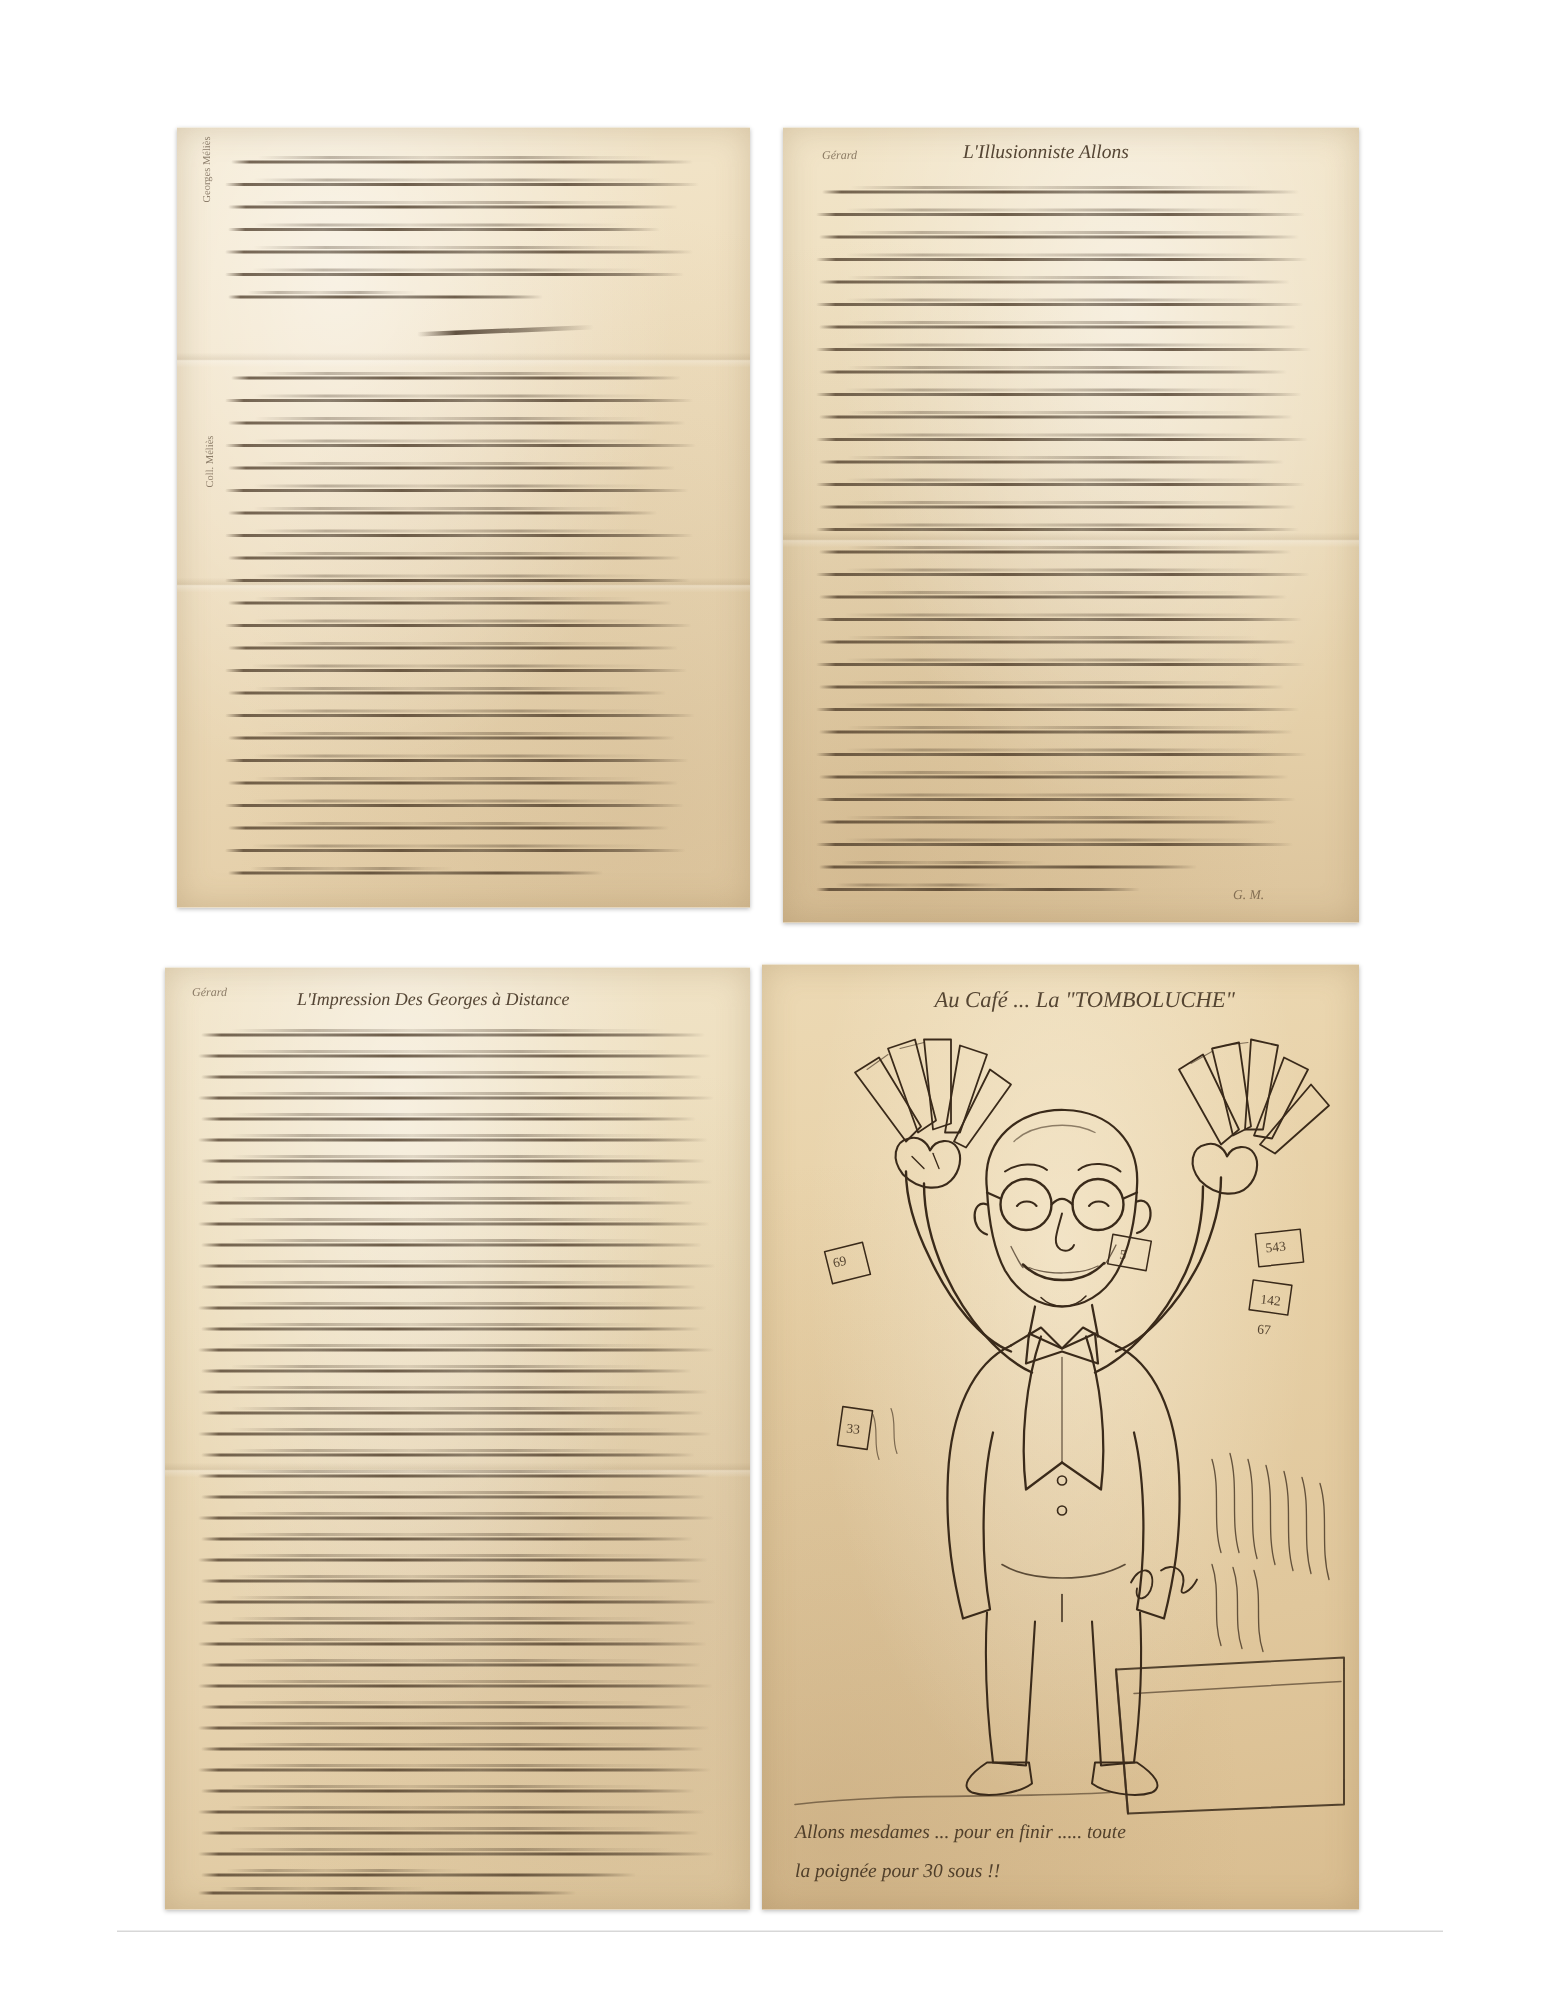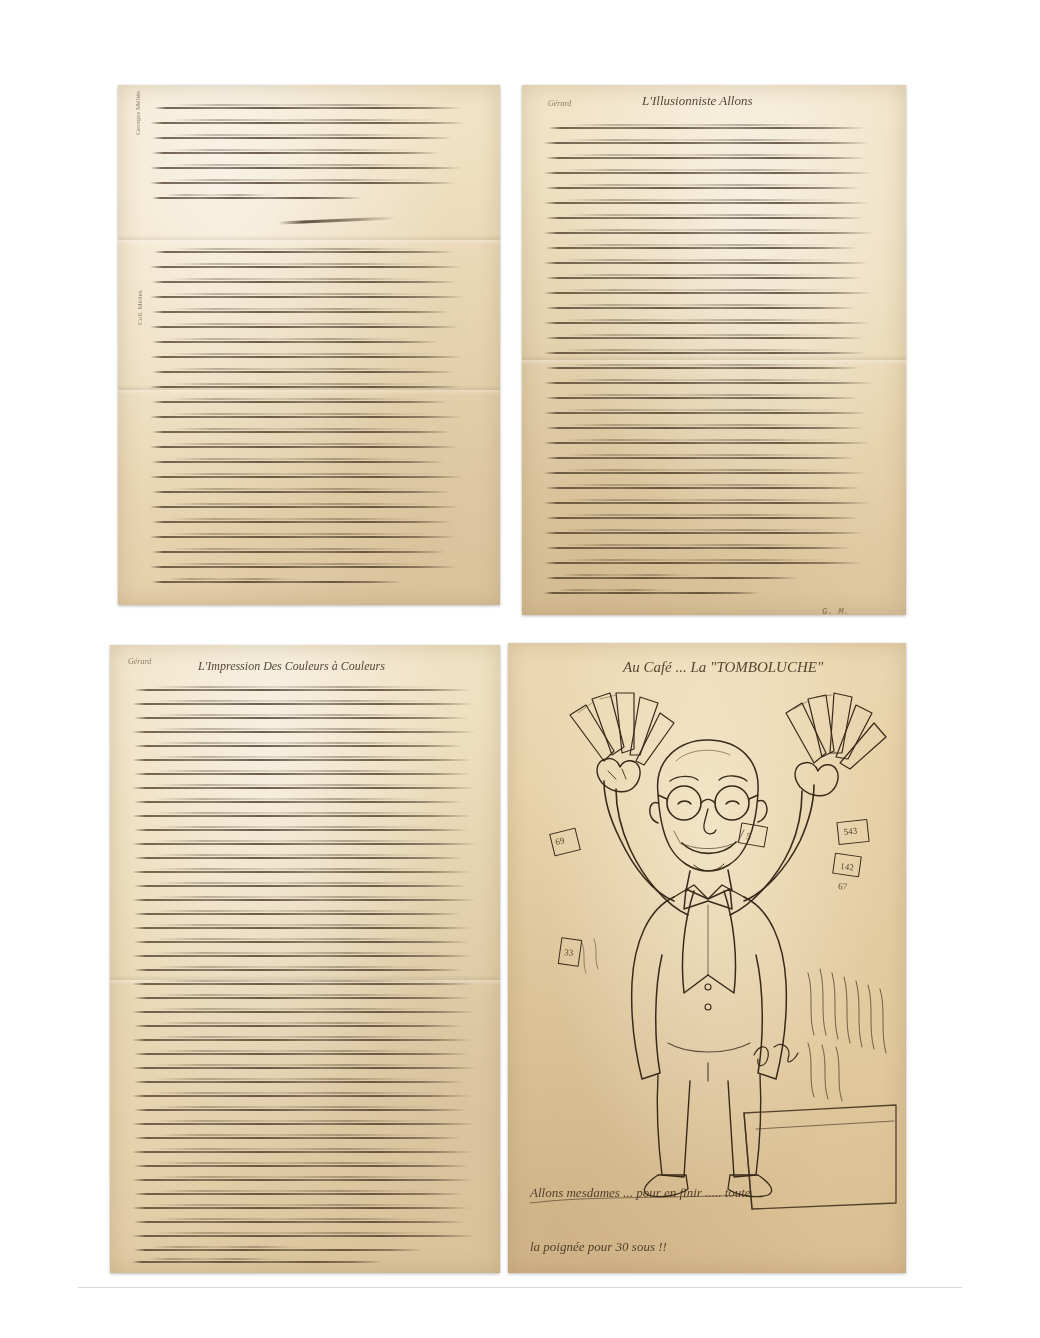--- a/index.html
+++ b/index.html
@@ -256,30 +256,30 @@
         <div class="hw-line" style="left:24px; top:402px; width:316px;"></div>
         <div class="hw-line" style="left:22px; top:417px; width:327px;"></div>
         <div class="hw-line" style="left:24px; top:432px; width:313px;"></div>
         <div class="hw-line" style="left:22px; top:447px; width:320px;"></div>
         <div class="hw-line" style="left:24px; top:462px; width:305px;"></div>
         <div class="hw-line" style="left:22px; top:477px; width:318px;"></div>
         <div class="hw-line short" style="left:24px; top:492px; width:252px;"></div>
         <div class="hw-line short" style="left:22px; top:507px; width:216px;"></div>
       </div>
 
-      <span class="corner-mark" style="left:300px; top:522px; font-size:9px;font-family:Liberation Mono, monospace;">G. M.</span>
+      <span class="corner-mark" style="left:300px; top:506px; font-size:9px;">G. M.</span>
     </div>
 
     <div class="sheet sheet-bl paper-c">
       <div class="edge-shade"></div>
       <div class="fold-crease" style="top:330px;"></div>
 
       <span class="corner-mark" style="left:18px; top:12px;">Gérard</span>
 
-      <div class="title-text" style="left:88px; top:14px; font-size:12px;">L'Impression Des Couleurs à Couleurs</div>
+      <div class="title-text" style="left:88px; top:14px; font-size:12px;">L'Impression Des Georges à Distance</div>
 
       <div class="ink-block">
         <div class="hw-line" style="left:24px; top:44px;  width:336px;"></div>
         <div class="hw-line" style="left:22px; top:58px;  width:342px;"></div>
         <div class="hw-line" style="left:24px; top:72px;  width:334px;"></div>
         <div class="hw-line" style="left:22px; top:86px;  width:344px;"></div>
         <div class="hw-line" style="left:24px; top:100px; width:330px;"></div>
         <div class="hw-line" style="left:22px; top:114px; width:340px;"></div>
         <div class="hw-line" style="left:24px; top:128px; width:336px;"></div>
         <div class="hw-line" style="left:22px; top:142px; width:343px;"></div>
@@ -461,20 +461,20 @@
         <g font-family="Liberation Serif, serif" font-size="9" fill="#3a2a1a" opacity="0.85">
           <text x="48" y="202" transform="rotate(-12 48 202)">69</text>
           <text x="56" y="312" transform="rotate(6 56 312)">33</text>
           <text x="238" y="196" transform="rotate(8 238 196)">5</text>
           <text x="336" y="192" transform="rotate(-6 336 192)">543</text>
           <text x="332" y="226" transform="rotate(6 332 226)">142</text>
           <text x="330" y="246" transform="rotate(4 330 246)">67</text>
         </g>
       </svg>
 
-      <div class="caption-text" style="left:22px; top:542px; font-size:13px;">Allons mesdames ... pour en finir ..... toute</div>
+      <div class="caption-text" style="left:22px; top:570px; font-size:13px;">Allons mesdames ... pour en finir ..... toute</div>
       <div class="caption-text" style="left:22px; top:596px; font-size:13px;">la poignée pour 30 sous !!</div>
     </div>
 
   </div>
 
   <div class="page-rule"></div>
 </div>
 
 </body></html>

